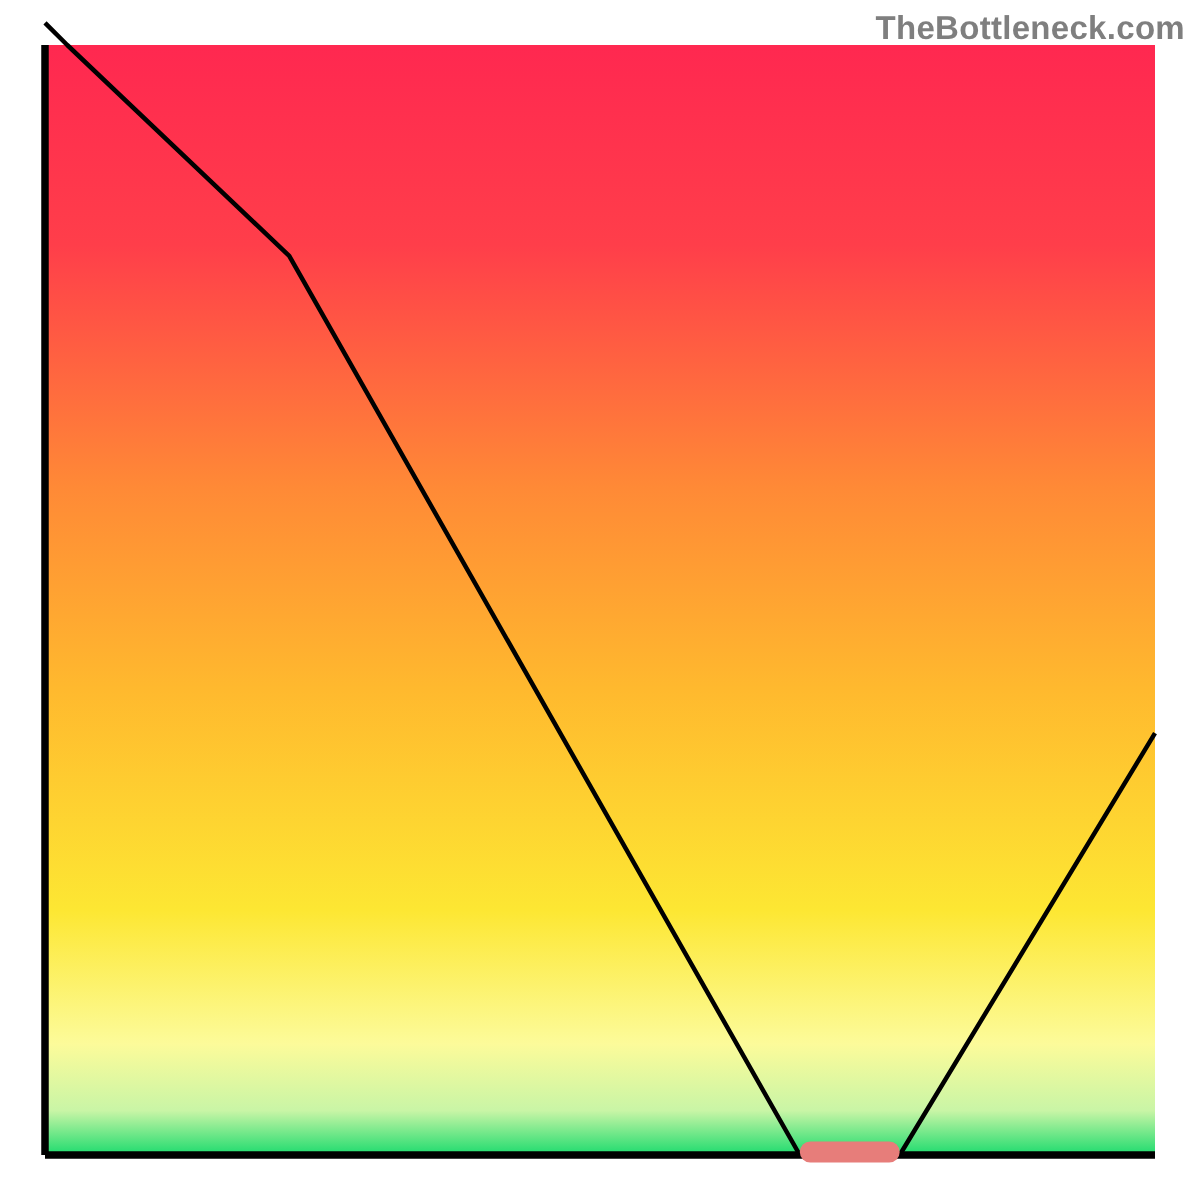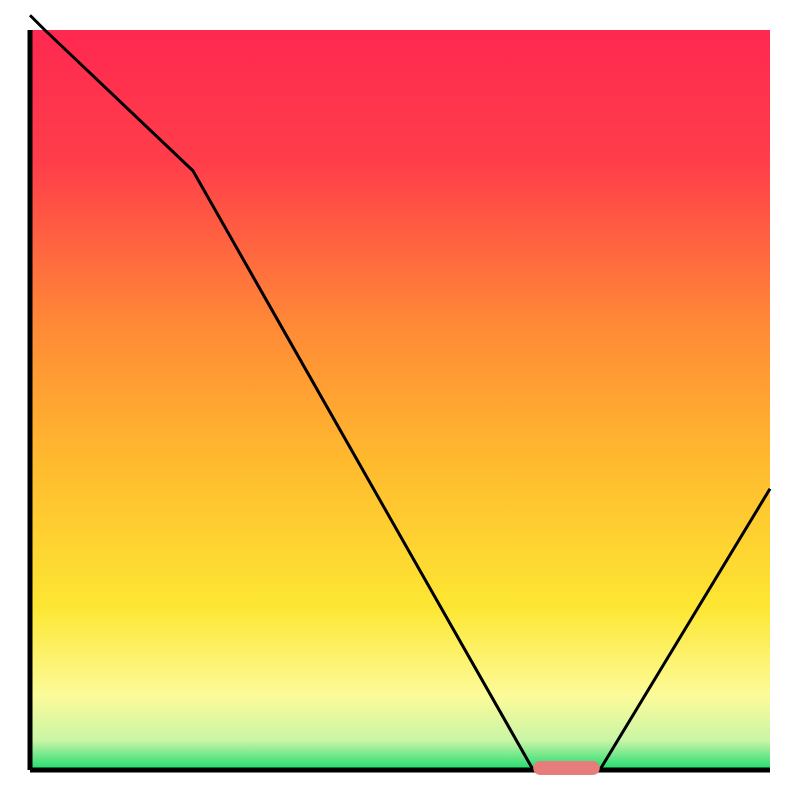--- a/index.html
+++ b/index.html
@@ -29,20 +29,21 @@
     position: absolute;
     left: 0;
     top: 0;
   }
 </style>
 </head>
 <body>
 
 <div class="chart-container">
 
+  <div class="branding">TheBottleneck.com</div>
 
   <svg class="plot" width="800" height="800" viewBox="0 0 800 800">
     <defs>
       <linearGradient id="bg-grad" x1="0" y1="0" x2="0" y2="1">
           <stop offset="0%" stop-color="#ff2850"></stop>
           <stop offset="18%" stop-color="#ff3e4a"></stop>
           <stop offset="40%" stop-color="#ff8a36"></stop>
           <stop offset="57.99999999999999%" stop-color="#ffb92e"></stop>
           <stop offset="78%" stop-color="#fde733"></stop>
           <stop offset="90%" stop-color="#fcfb9a"></stop>

